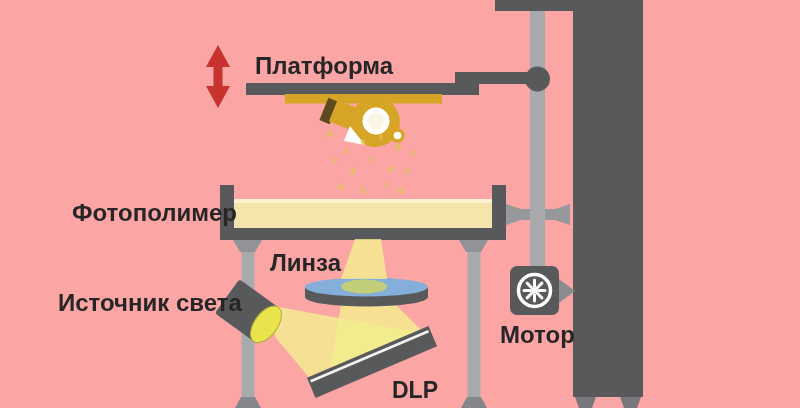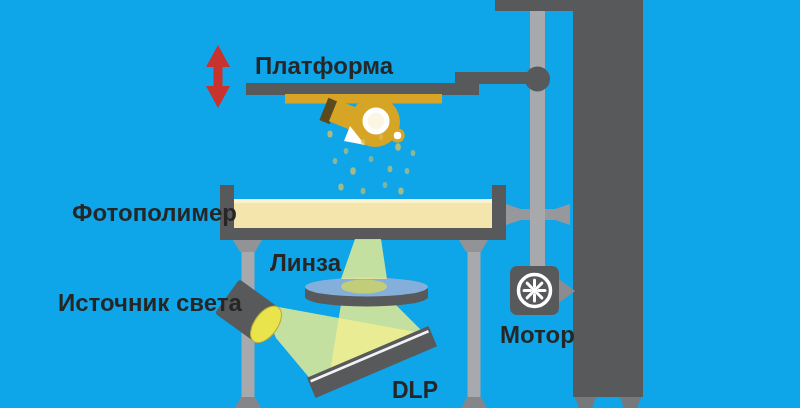--- a/index.html
+++ b/index.html
@@ -1,16 +1,16 @@
 <!DOCTYPE html>
 <html><head>
 <meta charset="utf-8">
 <style>
   html,body{margin:0;padding:0;background:#fff;}
-  .stage{position:relative;width:800px;height:408px;background:#0ea5e9;overflow:hidden;}
+  .stage{position:relative;width:800px;height:408px;background:#fca5a5;overflow:hidden;}
   svg{display:block;}
   text.lbl{
     font-family:"Liberation Sans", sans-serif;
     font-weight:600;
     font-size:24px;
     fill:#262626;
   }
   text.lbl-sm{font-size:23px;}
 </style>
 </head>

